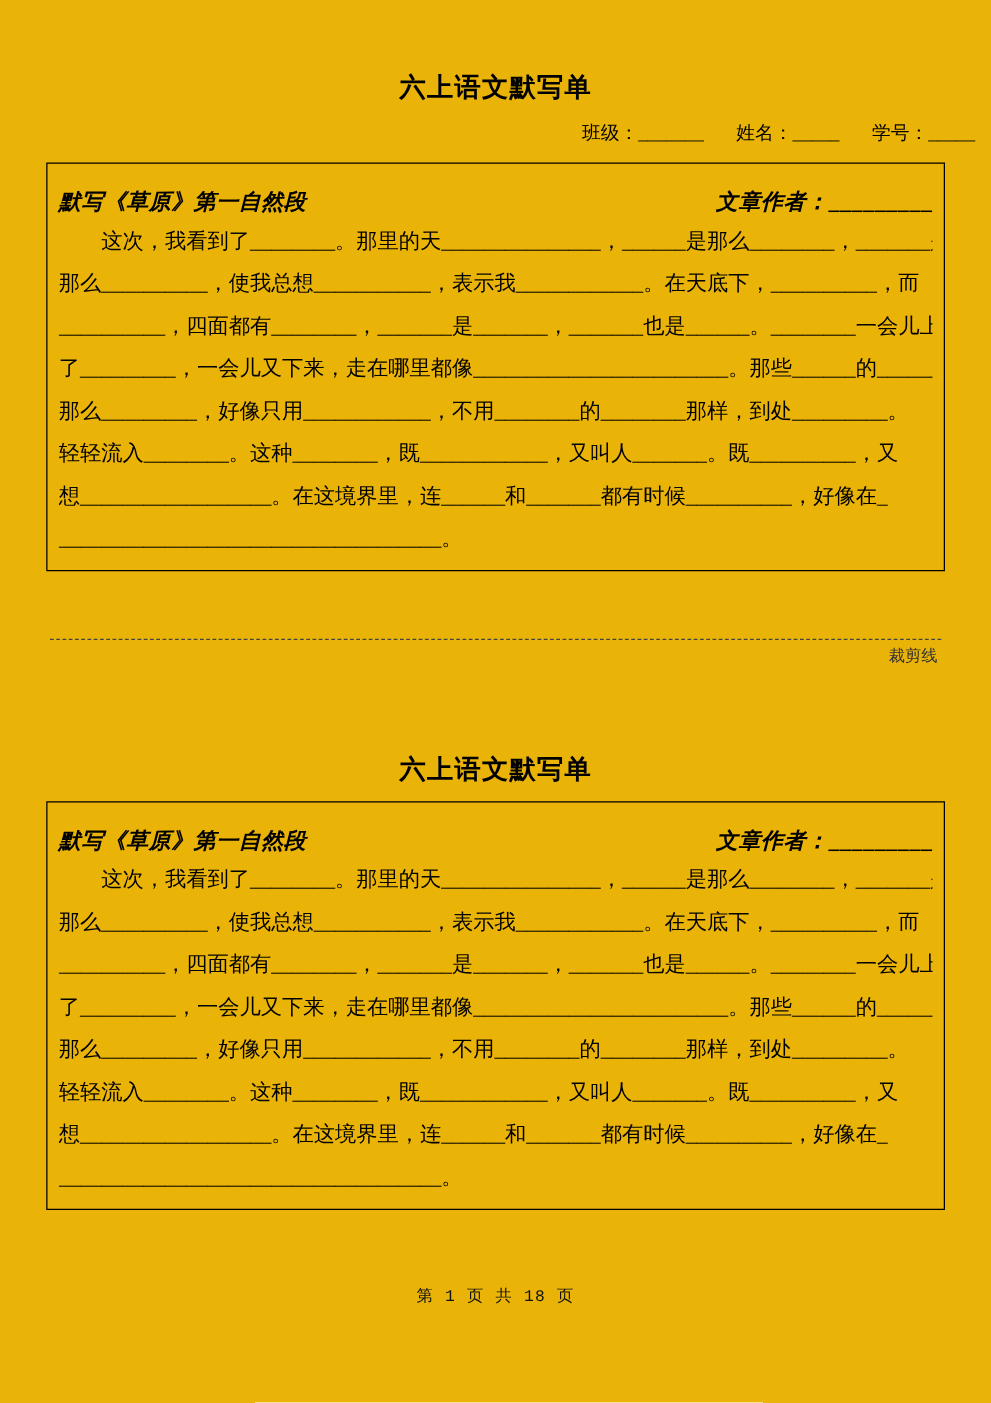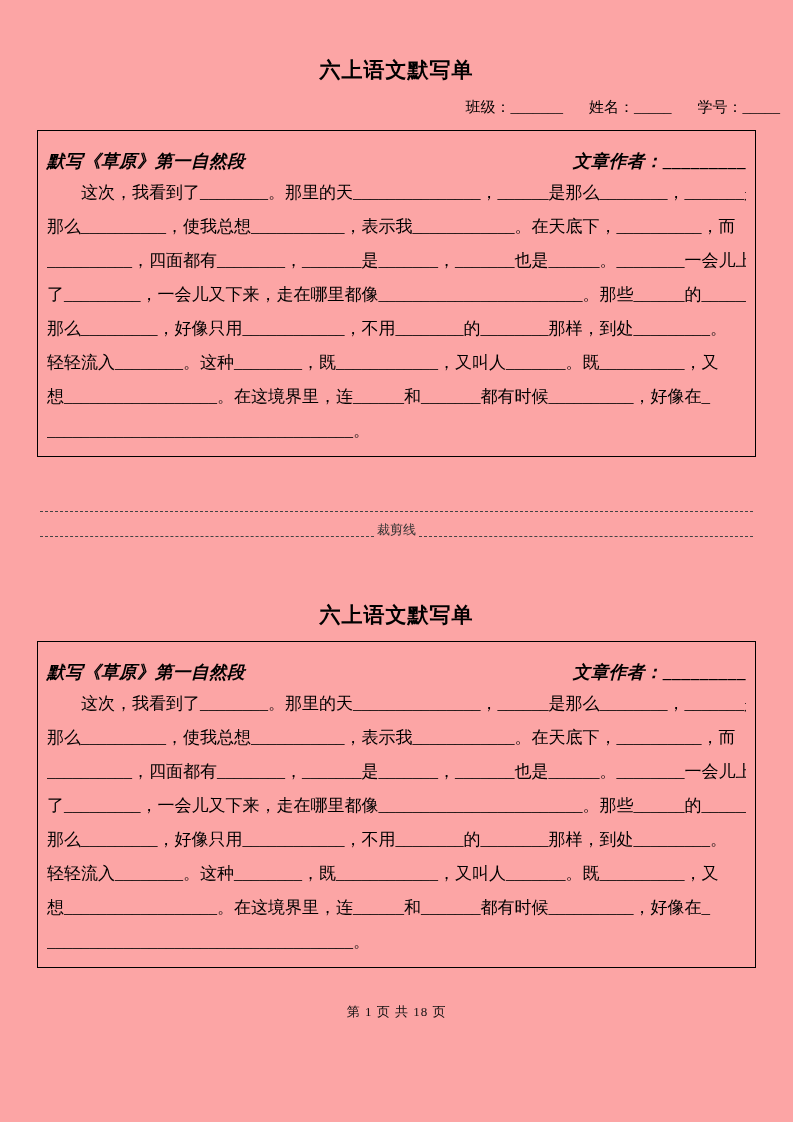--- a/index.html
+++ b/index.html
@@ -1,21 +1,21 @@
 <!DOCTYPE html>
 <html><head>
 <meta charset="utf-8">
 <style>
   html, body { margin: 0; padding: 0; background: #ffffff; }
   .page {
     position: relative;
     width: 793px;
     height: 1122px;
     margin: 0 auto;
-    background: #fca5a5;
+    background: #eab308;
     color: #000000;
     font-family: "Liberation Serif", serif;
     overflow: hidden;
   }
   .sheet { }
   .sheet--first { padding-top: 56px; }
   .sheet--second { margin-top: 64px; }
   .sheet-title {
     margin: 0;
     text-align: center;
@@ -54,34 +54,35 @@
   .box-body { margin-top: 3px; }
   .line {
     height: 34px;
     line-height: 34px;
     font-size: 17px;
     white-space: pre;
     overflow: hidden;
   }
   .cutline { margin: 54px 40px 0 40px; }
   .cl-top { height: 0; border-bottom: 1px dashed #444444; }
-  .cl-row { display: flex; align-items: flex-end; height: 25px; }
+  .cl-row { display: flex; align-items: flex-end; height: 25px; flex-direction: column; }
   .cl-seg { flex: 1; border-bottom: 1px dashed #444444; }
   .cl-label {
     font-size: 13px;
     line-height: 14px;
     padding: 0 3px;
     color: #333333;
   }
   .footer {
-    margin-top: 35px;
+    margin-top: 60px;
     text-align: center;
     font-size: 13px;
     color: #111111;
     letter-spacing: 1px;
+    font-family: Liberation Mono, monospace;
   }
 </style>
 </head>
 <body>
 
 <div class="page">
   <div id="slot-a">
   <section class="sheet sheet--first">
     <h1 class="sheet-title">六上语文默写单</h1>
     <div class="fields"><span class="field"><span class="f-label">班级：</span><span class="f-blank">_______</span></span><span class="field"><span class="f-label">姓名：</span><span class="f-blank">_____</span></span><span class="field"><span class="f-label">学号：</span><span class="f-blank">_____</span></span></div>

